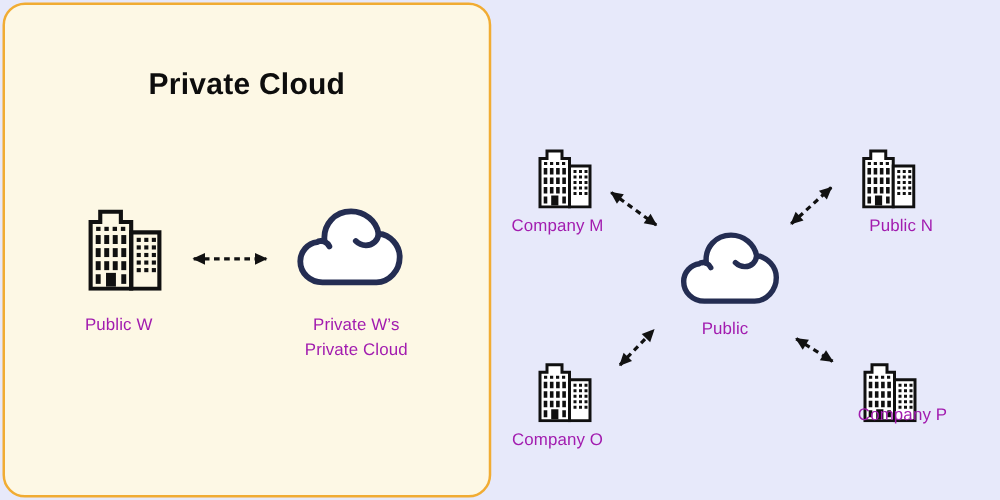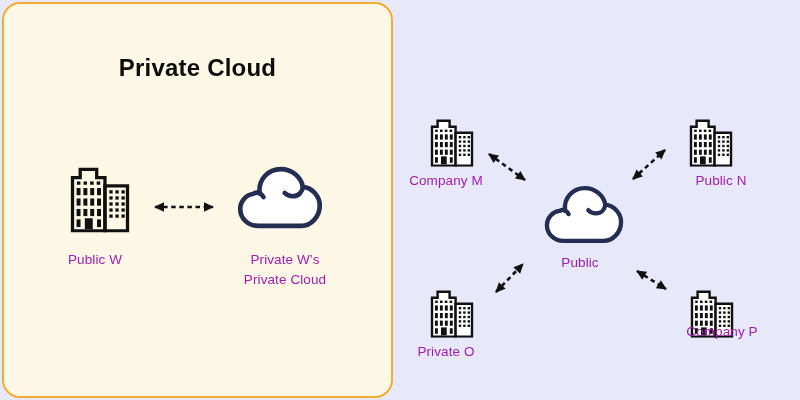--- a/index.html
+++ b/index.html
@@ -126,21 +126,21 @@
         <use href="#bld" xlink:href="#bld"></use>
       </svg>
   </div>
   <div class="lbl" style="left:666px;top:171px;width:110px;">Public N</div>
 
   <div class="icon-box" style="left:428px;top:287px;width:48px;height:52px;--bfill:#fff">
     <svg viewBox="0 0 60 62">
         <use href="#bld" xlink:href="#bld"></use>
       </svg>
   </div>
-  <div class="lbl" style="left:391px;top:342px;width:110px;">Private O</div>
+  <div class="lbl" style="left:391px;top:342px;width:110px;">Company O</div>
 
   <div class="icon-box" style="left:688px;top:287px;width:48px;height:52px;--bfill:#fff">
     <svg viewBox="0 0 60 62">
         <use href="#bld" xlink:href="#bld"></use>
       </svg>
   </div>
   <div class="lbl" style="left:667px;top:322px;width:110px;">Company P</div>
 
   <div class="icon-box" style="left:543px;top:178px;width:82px;height:73px;">
     <svg viewBox="0 0 104 79">

